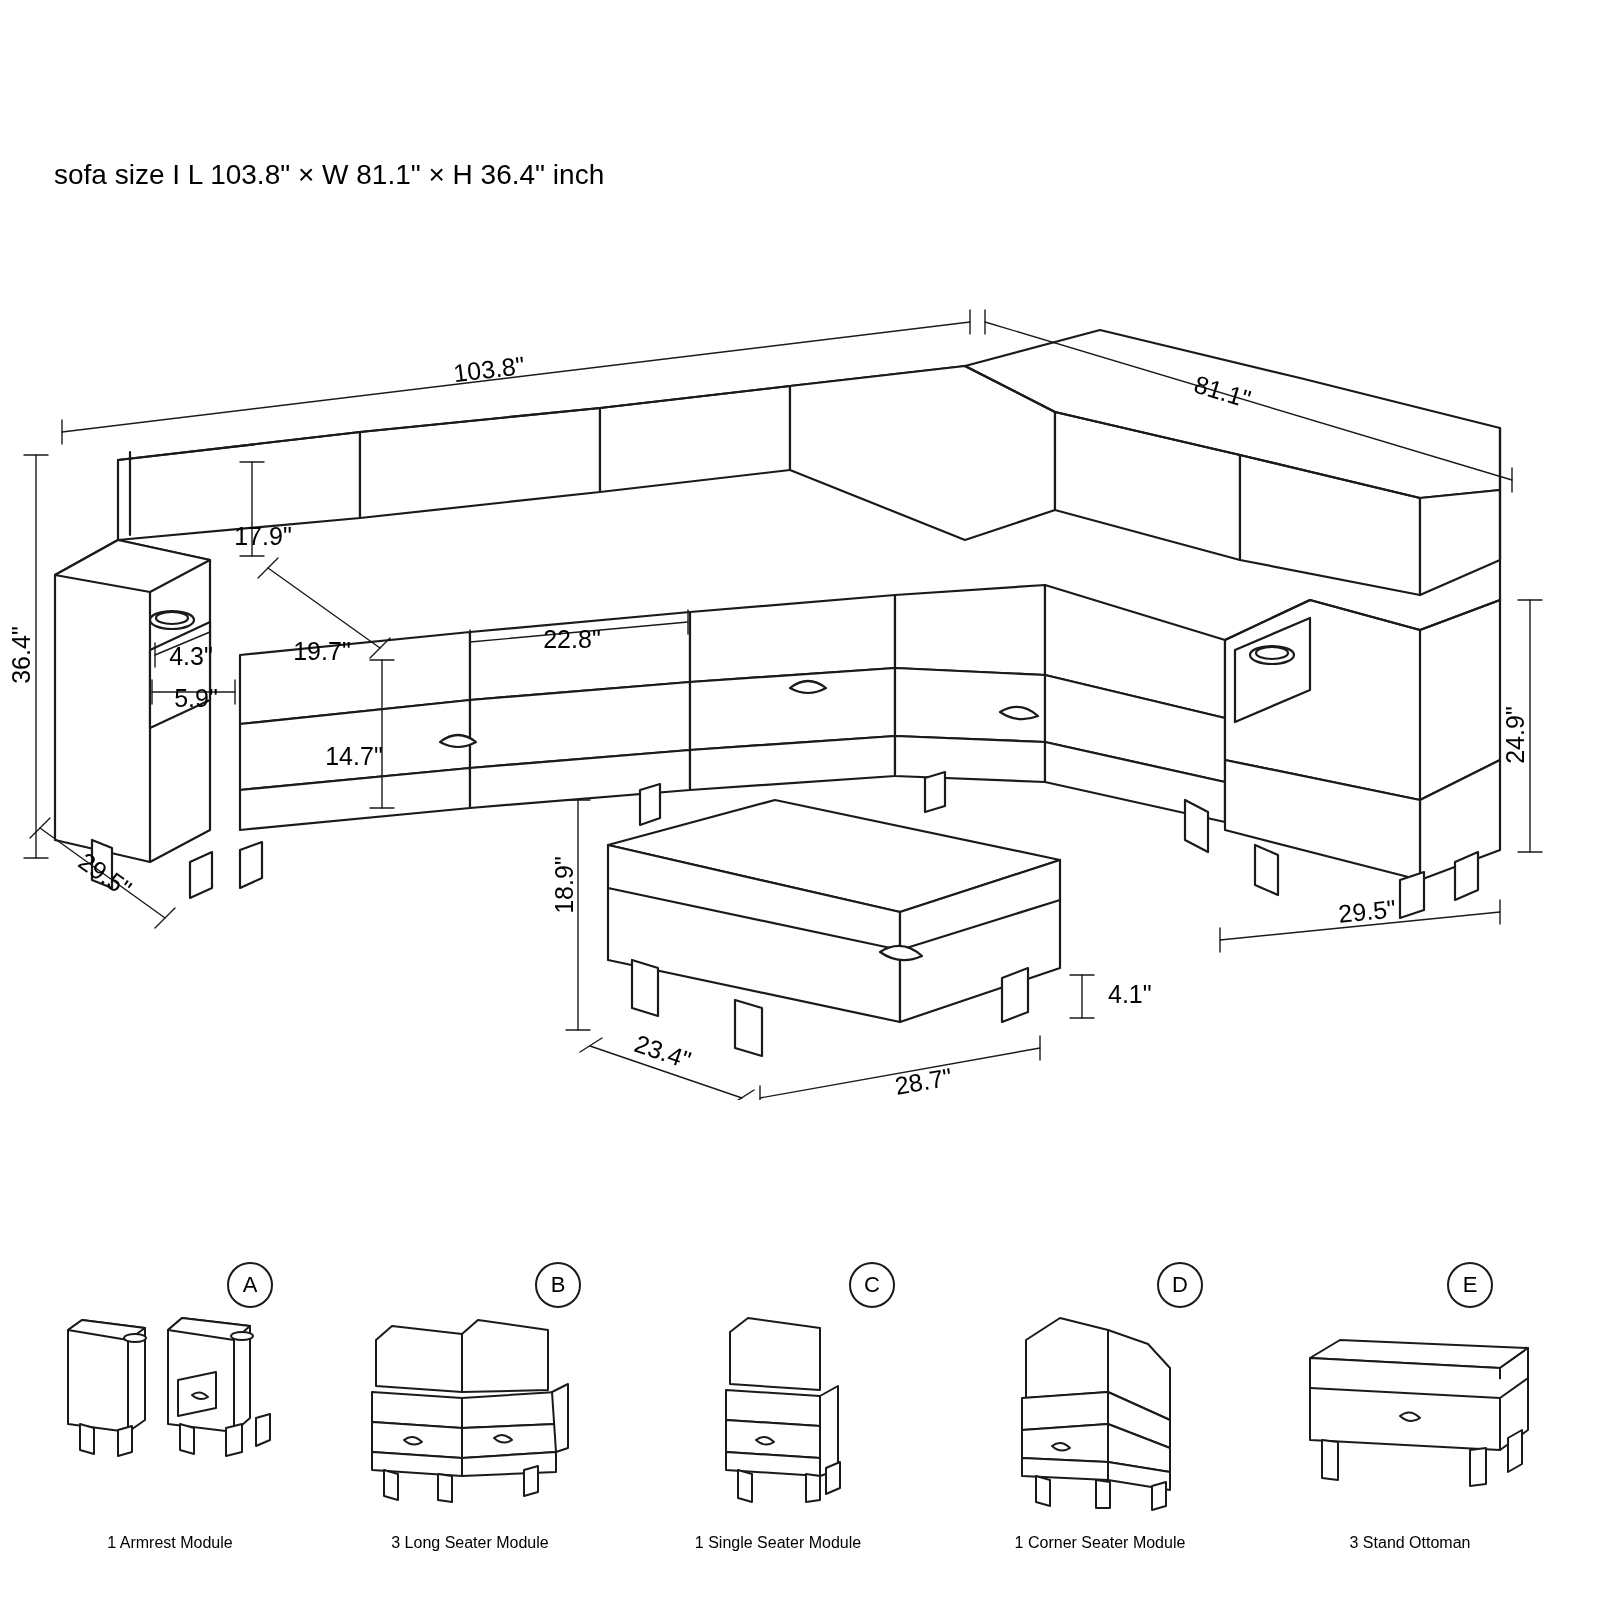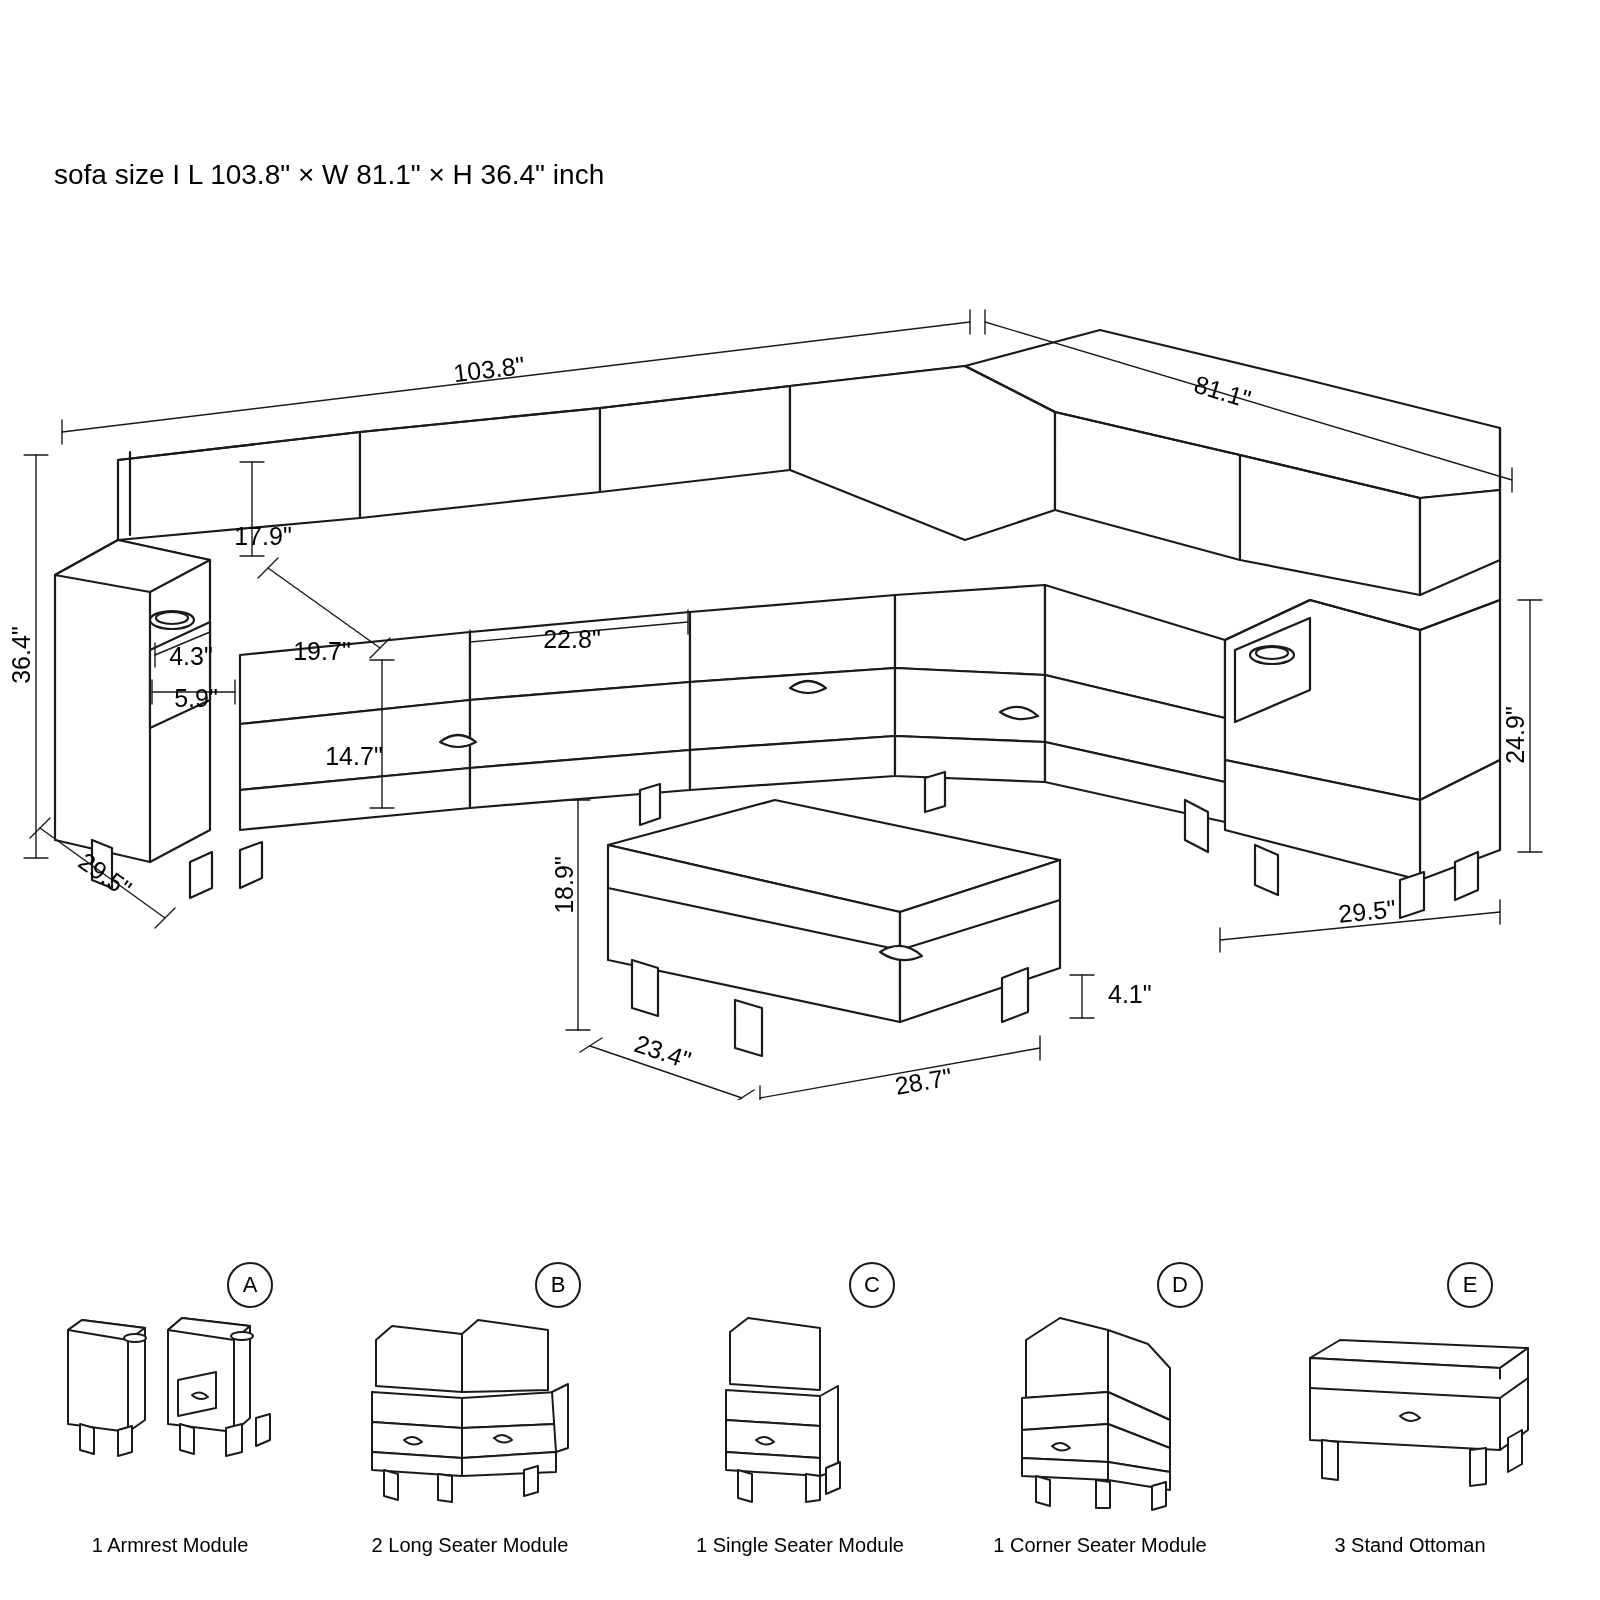--- a/index.html
+++ b/index.html
@@ -55,21 +55,21 @@
     line-height: 34px;
   }
   
   #diagram-svg, #package-svg {
     position: absolute;
     left: 0;
     top: 0;
   }
   .pkg-label {
     position: absolute;
-    font-size: 20px;
+    font-size: 16px;
     text-align: center;
     white-space: nowrap;
   }
   .pkg-letter {
     position: absolute;
     font-size: 22px;
     text-align: center;
     width: 44px;
     line-height: 44px;
   }
@@ -355,18 +355,18 @@
     </g>
   </svg>
 
   <div class="pkg-letter" style="left:228px; top:1263px;">A</div>
   <div class="pkg-letter" style="left:536px; top:1263px;">B</div>
   <div class="pkg-letter" style="left:850px; top:1263px;">C</div>
   <div class="pkg-letter" style="left:1158px; top:1263px;">D</div>
   <div class="pkg-letter" style="left:1448px; top:1263px;">E</div>
 
   <div class="pkg-label" style="left:0px; top:1534px; width:340px;">1 Armrest Module</div>
-  <div class="pkg-label" style="left:300px; top:1534px; width:340px;">2 Long Seater Module</div>
-  <div class="pkg-label" style="left:610px; top:1534px; width:380px;">1 Single Seater Module</div>
+  <div class="pkg-label" style="left:300px; top:1534px; width:340px;">3 Long Seater Module</div>
+  <div class="pkg-label" style="left:588px; top:1534px; width:380px;">1 Single Seater Module</div>
   <div class="pkg-label" style="left:910px; top:1534px; width:380px;">1 Corner Seater Module</div>
   <div class="pkg-label" style="left:1260px; top:1534px; width:300px;">3 Stand Ottoman</div>
 
 </div>
 
 </body></html>

